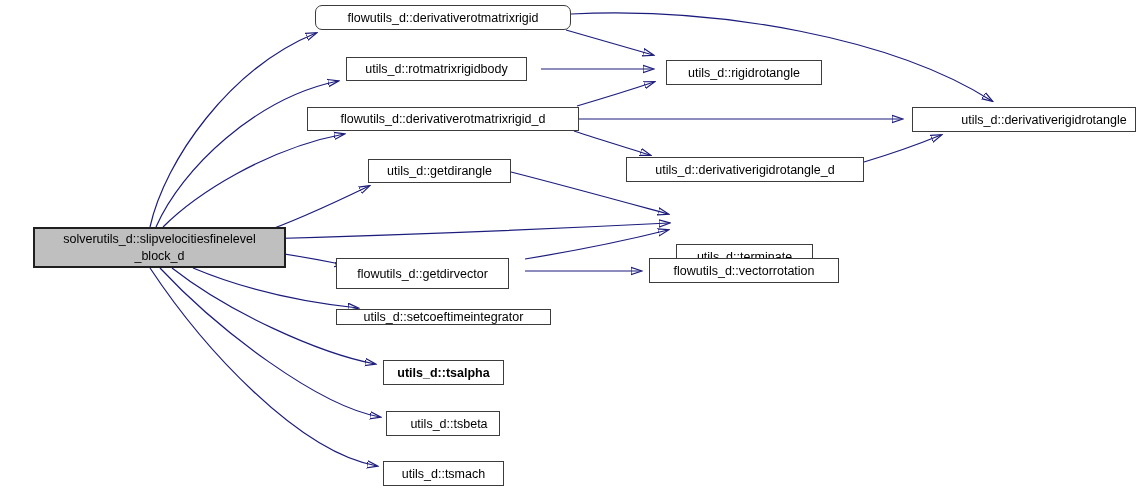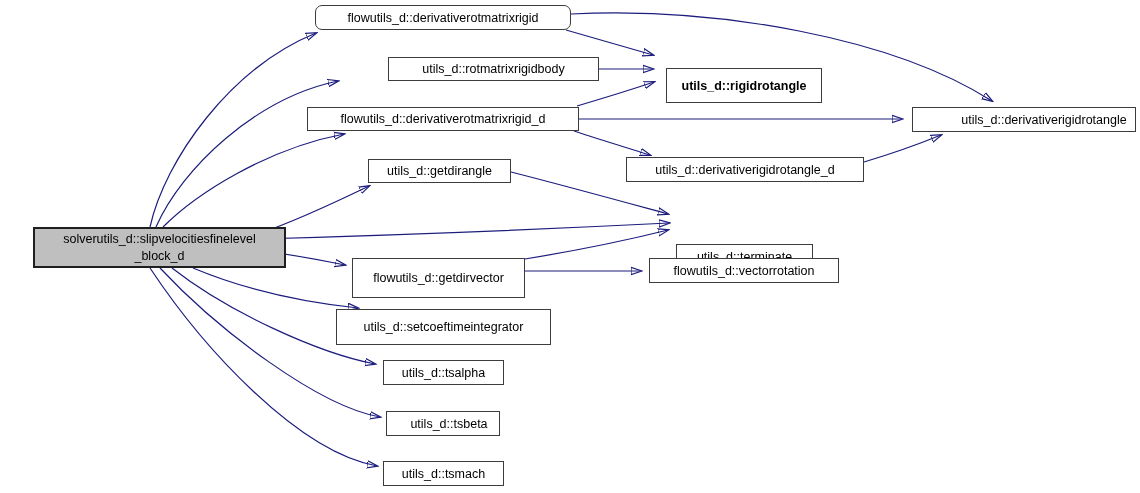--- a/index.html
+++ b/index.html
@@ -68,39 +68,39 @@
     <path d="M525,271 L641,271" marker-end="url(#arrow)"></path>
   </svg>
 
   <div class="node root" style="left:5px;top:227px;width:253px;height:41px;">
     <span>solverutils_d::slipvelocitiesfinelevel</span>
     <span>_block_d</span>
   </div>
 
   <div class="node" style="left:315px;top:5px;width:256px;height:25px;border-radius:7px;">flowutils_d::derivativerotmatrixrigid</div>
 
-  <div class="node" style="left:346px;top:57px;width:211px;height:24px;margin-left:42px;">utils_d::rotmatrixrigidbody</div>
+  <div class="node" style="left:346px;top:57px;width:181px;height:24px;">utils_d::rotmatrixrigidbody</div>
 
   <div class="node" style="left:307px;top:107px;width:272px;height:24px;">flowutils_d::derivativerotmatrixrigid_d</div>
 
-  <div class="node" style="left:666px;top:68px;width:156px;height:35px;font-weight:bold;">utils_d::rigidrotangle</div>
+  <div class="node" style="left:666px;top:60px;width:156px;height:25px;">utils_d::rigidrotangle</div>
 
   <div class="node" style="left:912px;top:107px;width:224px;height:25px;padding-left:40px;">utils_d::derivativerigidrotangle</div>
 
   <div class="node" style="left:626px;top:157px;width:238px;height:25px;">utils_d::derivativerigidrotangle_d</div>
 
   <div class="node" style="left:368px;top:159px;width:143px;height:24px;">utils_d::getdirangle</div>
 
   <div class="node" style="left:676px;top:208px;width:137px;height:25px;margin-top:36px;">utils_d::terminate</div>
 
-  <div class="node" style="left:352px;top:258px;width:173px;height:40px;">flowutils_d::getdirvector</div>
+  <div class="node" style="left:336px;top:258px;width:173px;height:31px;">flowutils_d::getdirvector</div>
 
   <div class="node" style="left:649px;top:258px;width:190px;height:25px;">flowutils_d::vectorrotation</div>
 
-  <div class="node" style="left:336px;top:309px;width:215px;height:36px;">utils_d::setcoeftimeintegrator</div>
+  <div class="node" style="left:336px;top:309px;width:215px;height:16px;">utils_d::setcoeftimeintegrator</div>
 
-  <div class="node" style="left:383px;top:360px;width:121px;height:25px;">utils_d::tsalpha</div>
+  <div class="node" style="left:383px;top:360px;width:121px;height:25px;font-weight:bold;">utils_d::tsalpha</div>
 
   <div class="node" style="left:386px;top:411px;width:114px;height:25px;padding-left:12px;">utils_d::tsbeta</div>
 
   <div class="node" style="left:383px;top:461px;width:121px;height:25px;text-align:center;">utils_d::tsmach</div>
 
 </div>
 
 </body></html>

